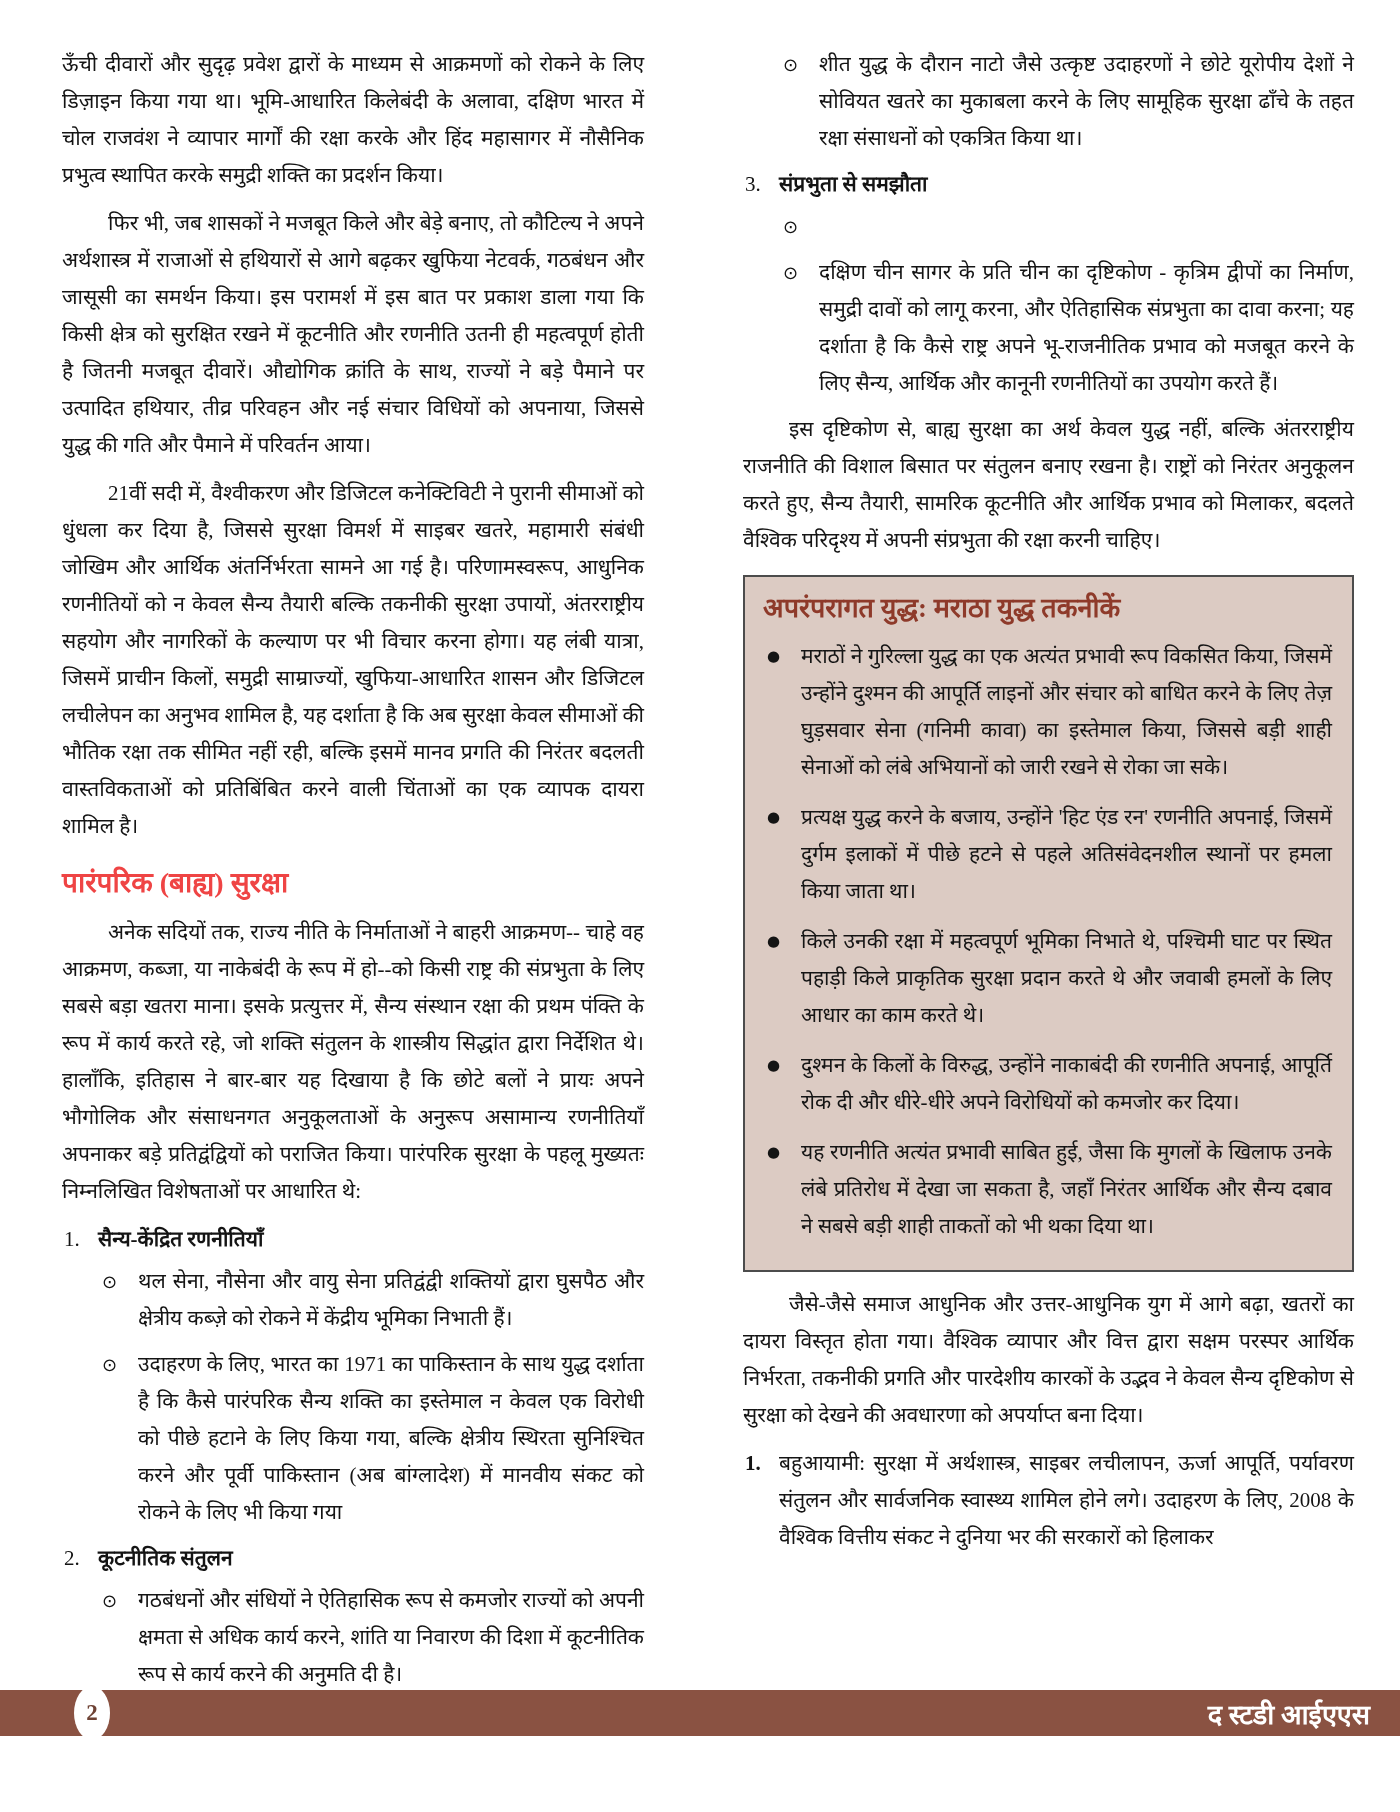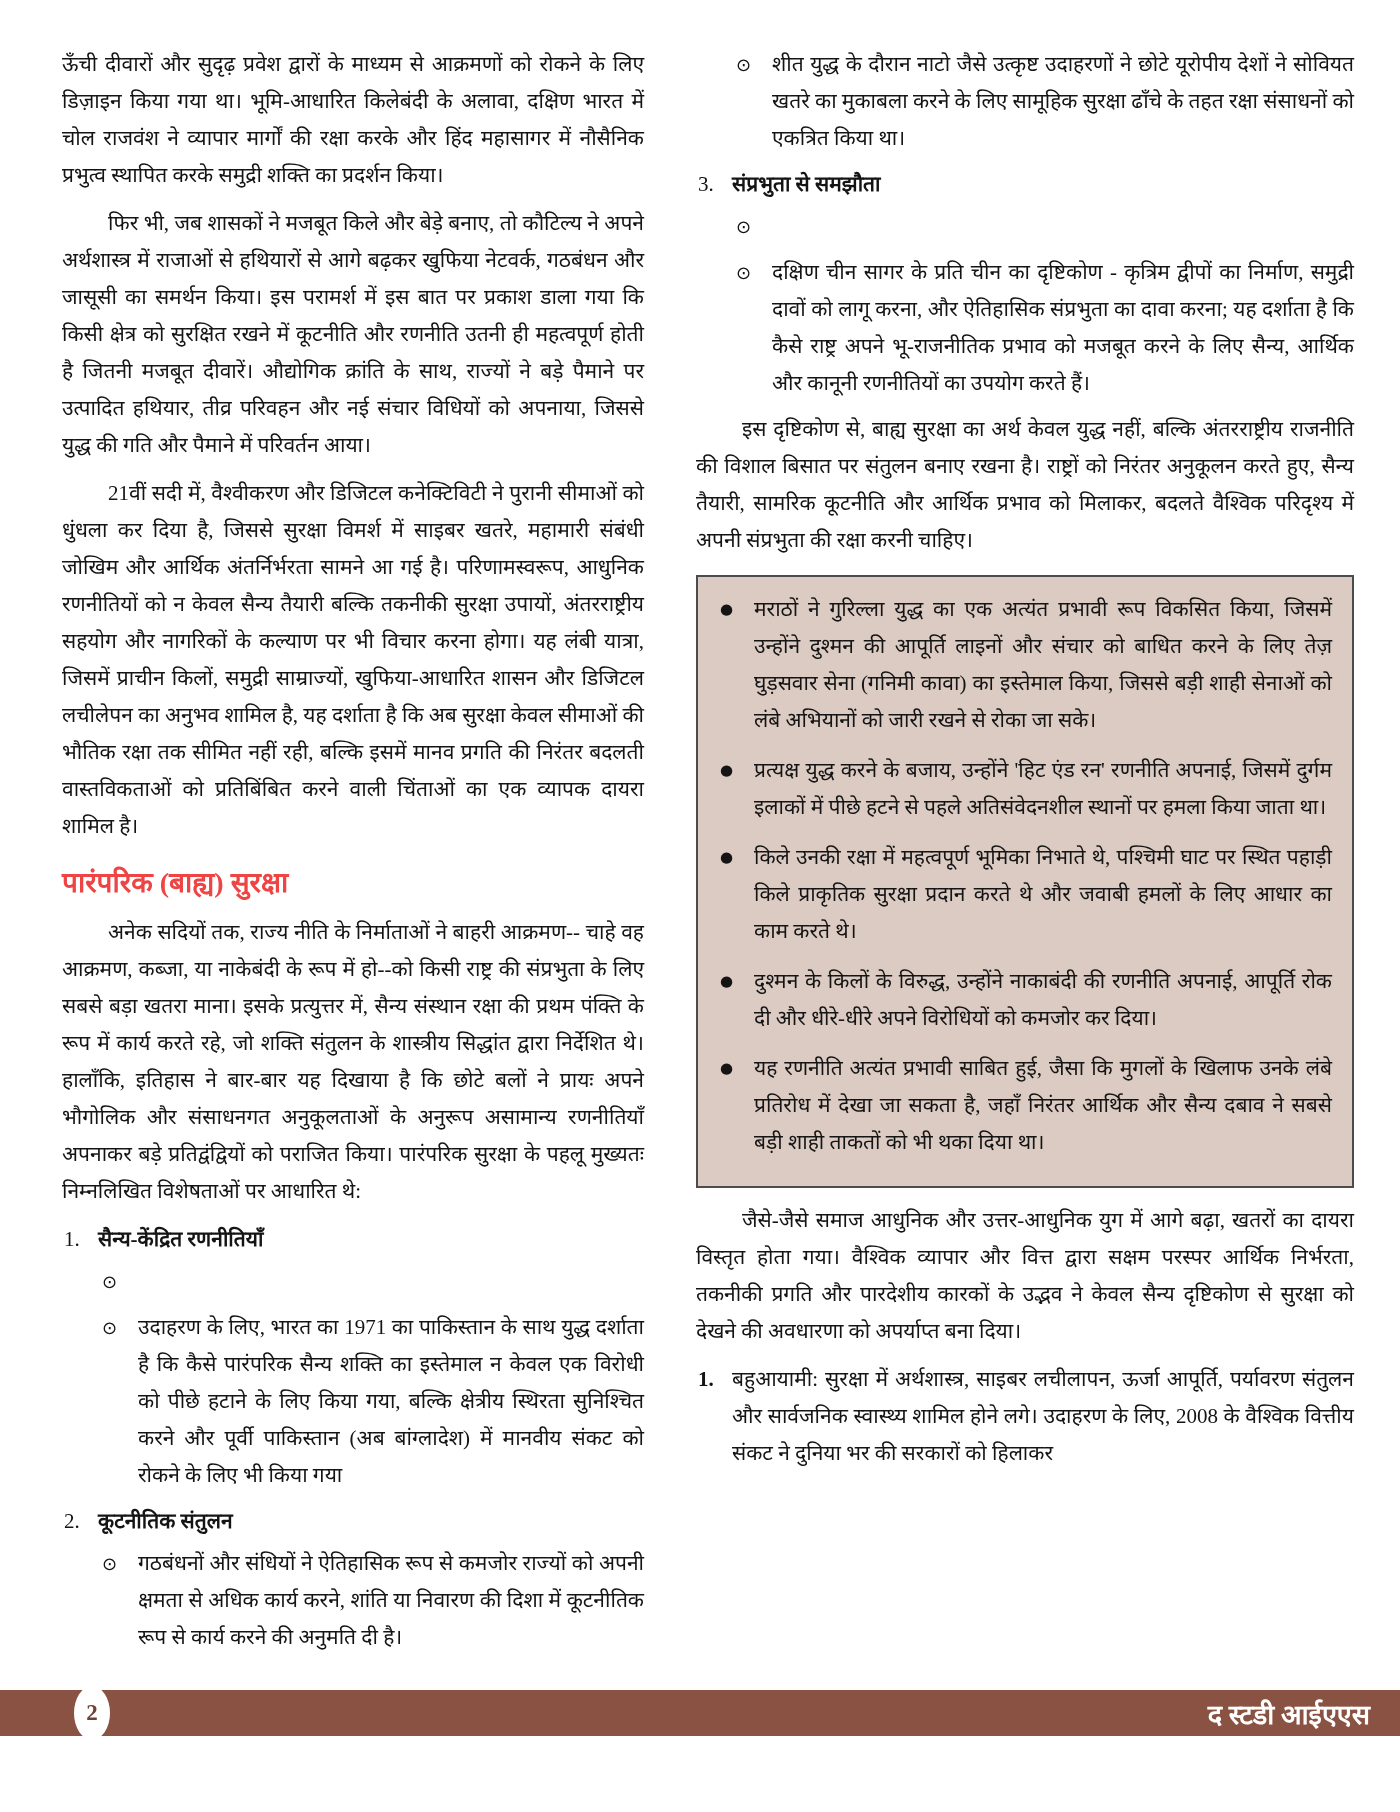--- a/index.html
+++ b/index.html
@@ -8,21 +8,21 @@
     width:1400px; height:1812px;
     font-family:"Liberation Serif","DejaVu Serif",serif;
     color:#141414;
   }
   .page {
     position:relative; width:1400px; height:1812px;
     background:#ffffff; overflow:hidden;
   }
   .columns {
     position:absolute; top:46px; left:62px; width:1292px;
-    display:flex; gap:52px;
+    display:flex; gap:99px;
   }
   .col { font-size:21px; line-height:37px; }
   .col.left  { flex:0 0 582px; width:582px; }
   .col.right { flex:1; min-width:0; }
 
   .para { text-align:justify; text-indent:46px; margin-bottom:11px; }
   .para.noindent { text-indent:0; }
   b { font-weight:normal; }
 
   .section-heading {
@@ -90,20 +90,21 @@
       <h2 class="section-heading">पारंपरिक (बाह्य) सुरक्षा</h2>
 
       <p class="para"><span>अनेक सदियों तक, राज्य नीति के निर्माताओं ने बाहरी आक्रमण-- चाहे वह आक्रमण, कब्जा, या नाकेबंदी के रूप में हो--को किसी राष्ट्र की संप्रभुता के लिए सबसे बड़ा खतरा माना। इसके प्रत्युत्तर में, सैन्य संस्थान रक्षा की प्रथम पंक्ति के रूप में कार्य करते रहे, जो शक्ति संतुलन के शास्त्रीय सिद्धांत द्वारा निर्देशित थे। हालाँकि, इतिहास ने बार-बार यह दिखाया है कि छोटे बलों ने प्रायः अपने भौगोलिक और संसाधनगत अनुकूलताओं के अनुरूप असामान्य रणनीतियाँ अपनाकर बड़े प्रतिद्वंद्वियों को पराजित किया। पारंपरिक सुरक्षा के पहलू मुख्यतः निम्नलिखित विशेषताओं पर आधारित थे:</span></p>
 
       <div class="num-item">
         <span class="num">1.</span>
         <span class="num-title">सैन्य-केंद्रित रणनीतियाँ</span>
       </div>
       <div class="bullet-row">
         <span class="marker">⊙</span>
+        <div class="btext"><span>थल सेना, नौसेना और वायु सेना प्रतिद्वंद्वी शक्तियों द्वारा घुसपैठ और क्षेत्रीय कब्ज़े को रोकने में केंद्रीय भूमिका निभाती हैं।</span></div>
       </div>
       <div class="bullet-row">
         <span class="marker">⊙</span>
         <div class="btext"><span>उदाहरण के लिए, भारत का </span><b>1971 का पाकिस्तान</b><span> के साथ युद्ध दर्शाता है कि कैसे पारंपरिक सैन्य शक्ति का इस्तेमाल न केवल एक विरोधी को पीछे हटाने के लिए किया गया, बल्कि क्षेत्रीय स्थिरता सुनिश्चित करने और </span><b>पूर्वी पाकिस्तान (अब बांग्लादेश)</b><span> में मानवीय संकट को रोकने के लिए भी किया गया</span></div>
       </div>
 
       <div class="num-item">
         <span class="num">2.</span>
         <span class="num-title">कूटनीतिक संतुलन</span>
       </div>
@@ -127,20 +128,21 @@
         <span class="marker">⊙</span>
       </div>
       <div class="bullet-row">
         <span class="marker">⊙</span>
         <div class="btext"><span>दक्षिण चीन सागर के प्रति चीन का दृष्टिकोण - </span><b>कृत्रिम द्वीपों का निर्माण, समुद्री दावों को लागू करना, और ऐतिहासिक संप्रभुता का दावा करना</b><span>; यह दर्शाता है कि कैसे राष्ट्र अपने भू-राजनीतिक प्रभाव को मजबूत करने के लिए सैन्य, आर्थिक और कानूनी रणनीतियों का उपयोग करते हैं।</span></div>
       </div>
 
       <p class="para" style="margin-top:8px;"><span>इस दृष्टिकोण से, बाह्य सुरक्षा का अर्थ केवल युद्ध नहीं, बल्कि अंतरराष्ट्रीय राजनीति की विशाल बिसात पर संतुलन बनाए रखना है। राष्ट्रों को निरंतर अनुकूलन करते हुए, सैन्य तैयारी, सामरिक कूटनीति और आर्थिक प्रभाव को मिलाकर, बदलते वैश्विक परिदृश्य में अपनी संप्रभुता की रक्षा करनी चाहिए।</span></p>
 
       <div class="info-box">
+        <h3 class="box-title">अपरंपरागत युद्ध: मराठा युद्ध तकनीकें</h3>
         <div class="bullet-row">
           <span class="marker">●</span>
           <div class="btext"><b>मराठों ने गुरिल्ला युद्ध</b><span> का एक अत्यंत प्रभावी रूप विकसित किया, जिसमें उन्होंने दुश्मन की आपूर्ति लाइनों और संचार को बाधित करने के लिए </span><b>तेज़ घुड़सवार सेना</b><span> (गनिमी कावा) का इस्तेमाल किया, जिससे बड़ी शाही सेनाओं को लंबे अभियानों को जारी रखने से रोका जा सके।</span></div>
         </div>
         <div class="bullet-row">
           <span class="marker">●</span>
           <div class="btext"><span>प्रत्यक्ष युद्ध करने के बजाय, उन्होंने </span><b>'हिट एंड रन'</b><span> रणनीति अपनाई, जिसमें दुर्गम इलाकों में पीछे हटने से पहले अतिसंवेदनशील स्थानों पर हमला किया जाता था।</span></div>
         </div>
         <div class="bullet-row">
           <span class="marker">●</span>

